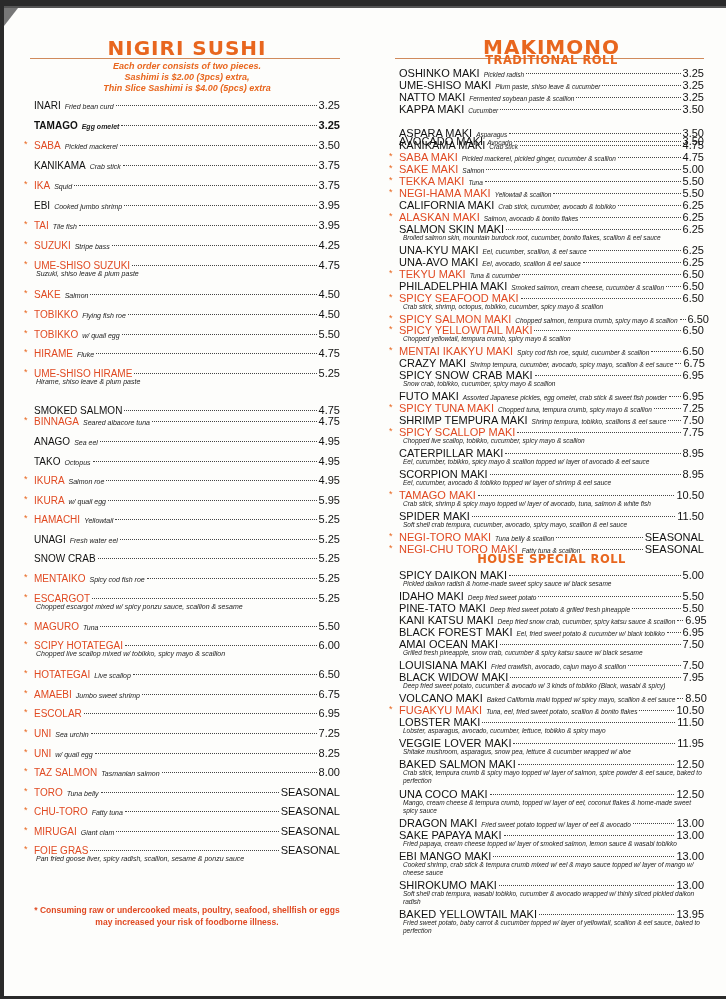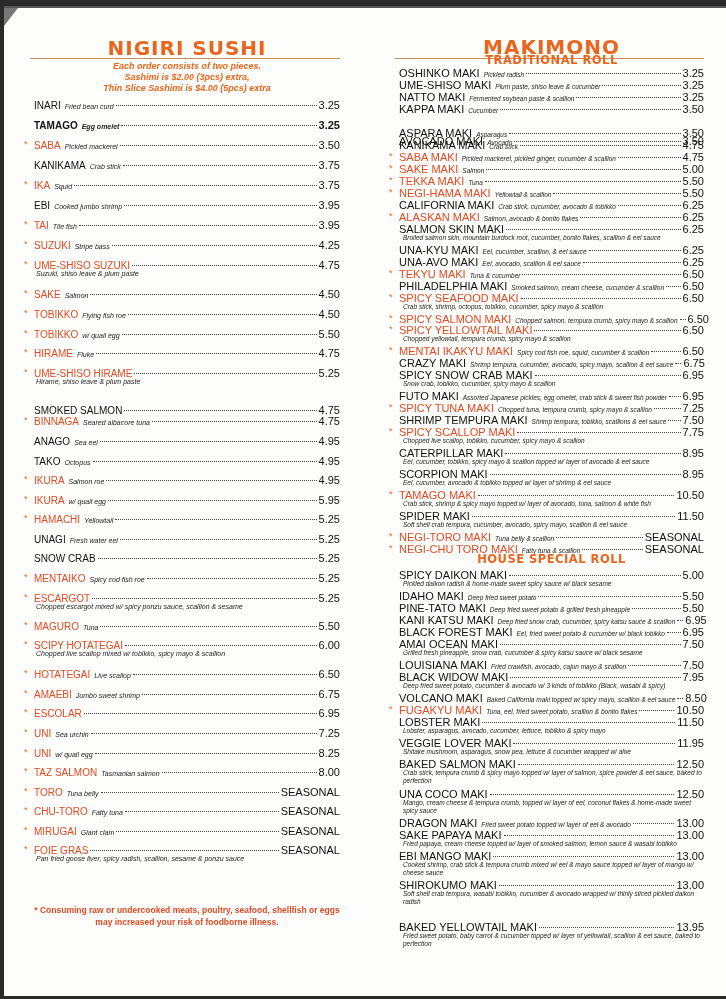--- a/index.html
+++ b/index.html
@@ -842,21 +842,21 @@
           <div class="subdesc">Cooked shrimp, crab stick &amp; tempura crumb mixed w/ eel &amp; mayo sauce topped w/ layer of mango w/ cheese sauce</div>
         </div>
         <div class="item" style="top: 871px;">
           <div class="row">
             <span class="name">SHIROKUMO MAKI</span>
             <span class="dots"></span>
             <span class="price">13.00</span>
           </div>
           <div class="subdesc">Soft shell crab tempura, wasabi tobikko, cucumber &amp; avocado wrapped w/ thinly sliced pickled daikon radish</div>
         </div>
-        <div class="item" style="top: 900px; margin-top: 13px;">
+        <div class="item" style="top: 900px;">
           <div class="row">
             <span class="name">BAKED YELLOWTAIL MAKI</span>
             <span class="dots"></span>
             <span class="price">13.95</span>
           </div>
           <div class="subdesc">Fried sweet potato, baby carrot &amp; cucumber topped w/ layer of yellowtail, scallion &amp; eel sauce, baked to perfection</div>
         </div>
       </div>
   </div>
 </div>

